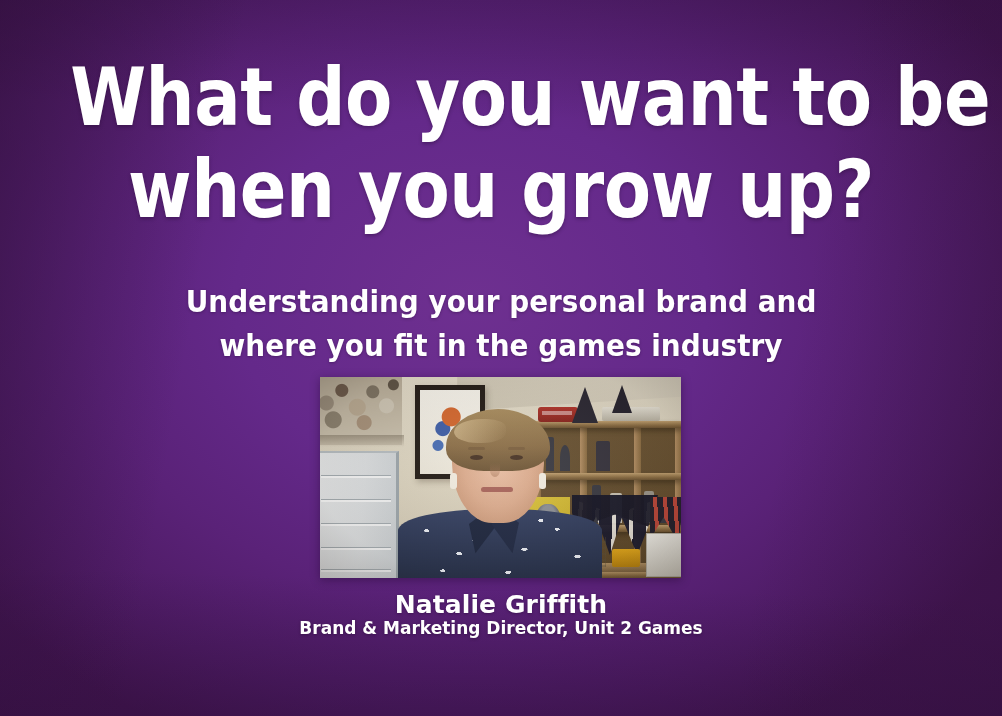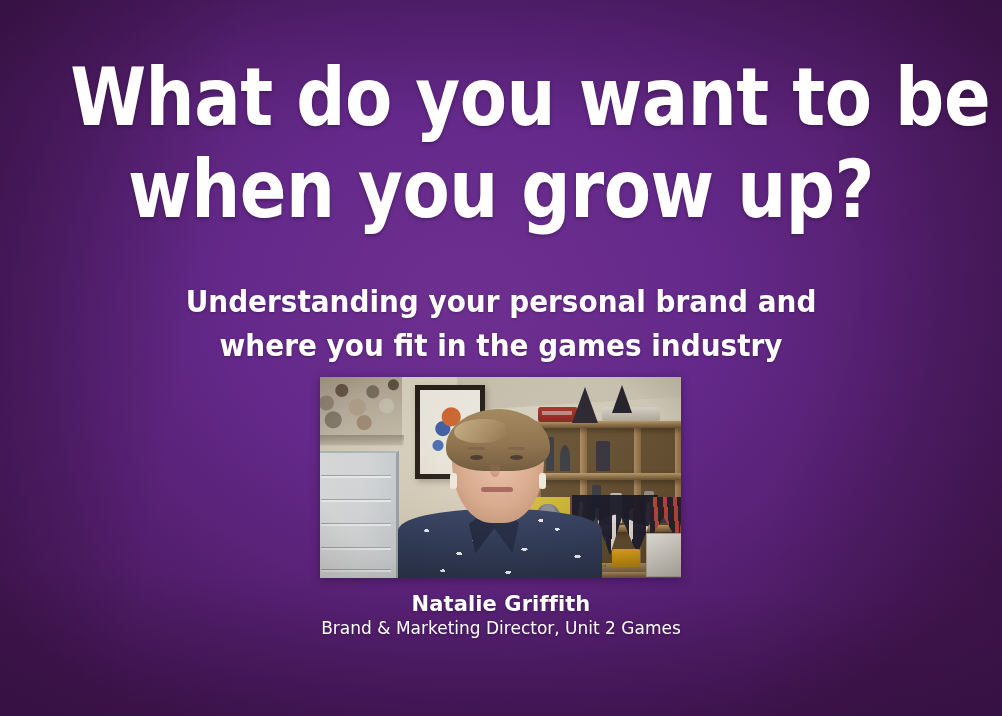--- a/index.html
+++ b/index.html
@@ -324,29 +324,29 @@
 
   
   .speaker {
     position: absolute;
     left: 0; right: 0;
     top: 592px;
     text-align: center;
     color: #ffffff;
   }
   .speaker-name {
-    font-size: 21px;
+    font-size: 25px;
     font-weight: 700;
     line-height: 25px;
     letter-spacing: 0.1px;
     text-shadow: 0 1px 3px rgba(30,8,40,0.40);
   }
   .speaker-role {
     font-size: 17px;
-    font-weight: 400;
+    font-weight: 700;
     line-height: 23px;
     text-shadow: 0 1px 3px rgba(30,8,40,0.40);
   }
   .speaker-handle {
     margin-top: 23px;
     font-size: 17px;
     font-weight: 700;
     line-height: 22px;
     text-shadow: 0 1px 3px rgba(30,8,40,0.40);
   }

